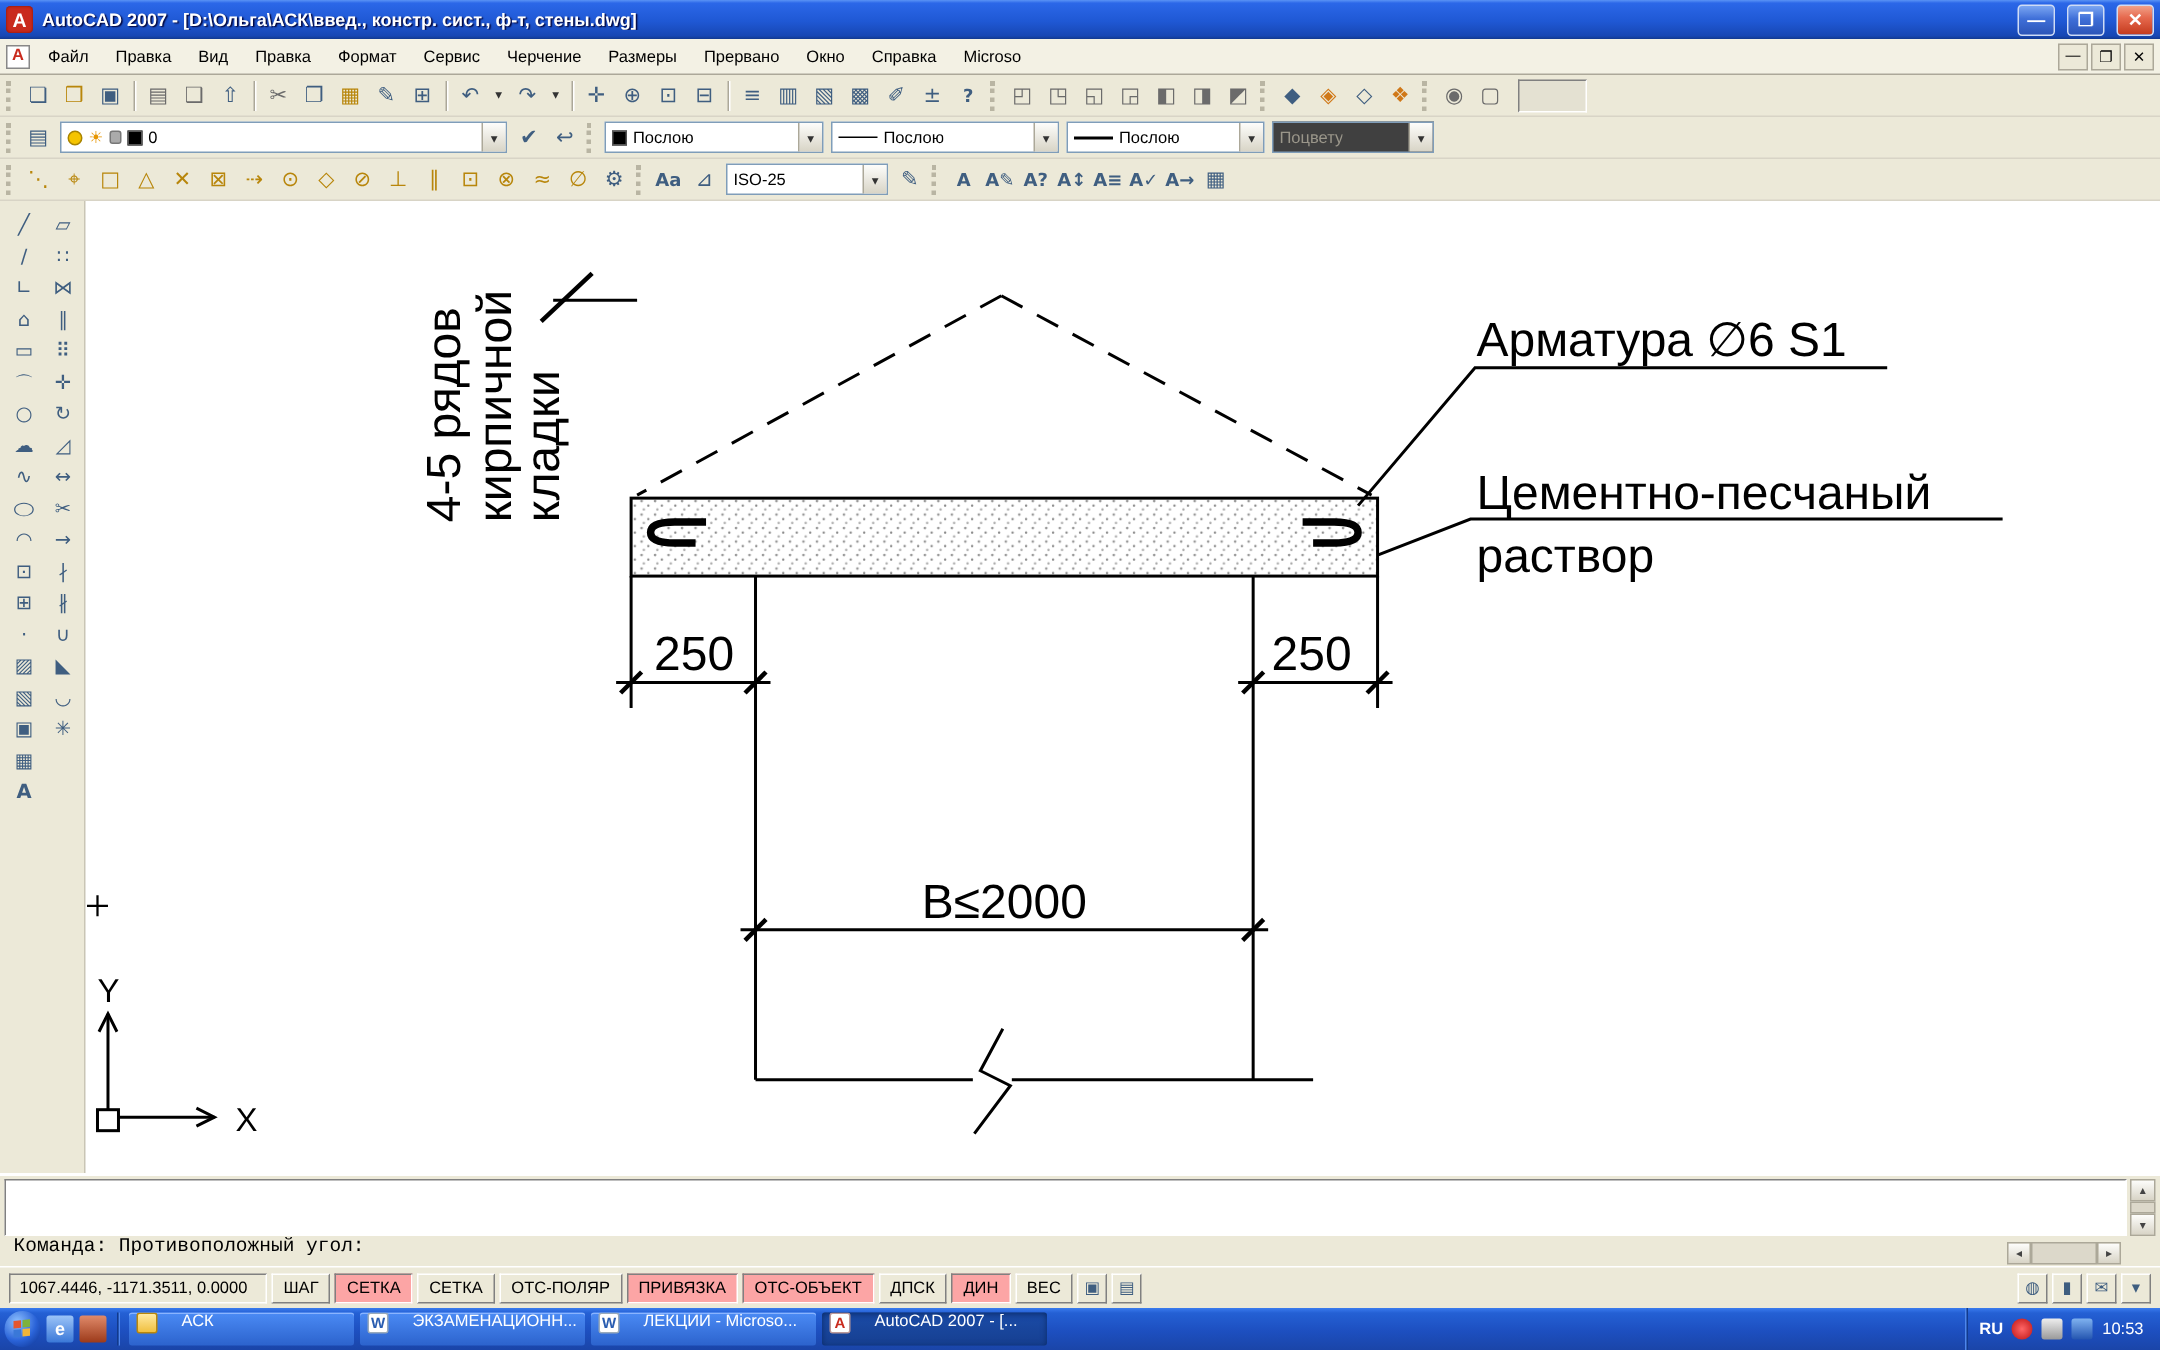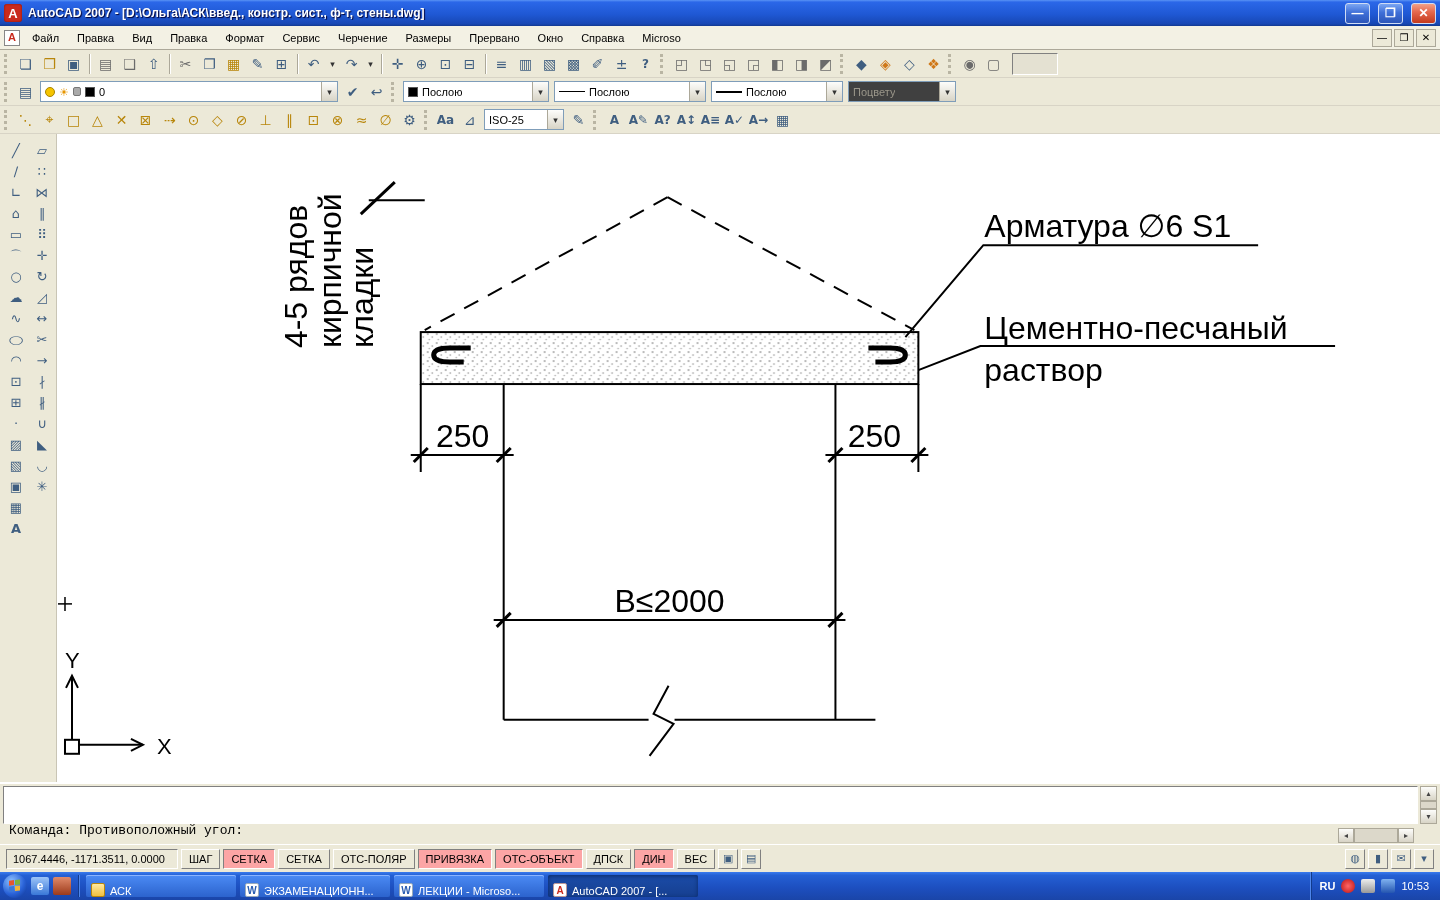--- a/index.html
+++ b/index.html
@@ -94,21 +94,21 @@
 
   
   .taskbar{left:0;top:872px;width:1440px;height:28px;display:flex;align-items:center;gap:4px;padding:0 3px;
     background:linear-gradient(#3a7bee 0%,#2460d4 12%,#1d4fc0 55%,#1a45a8 100%)}
   .orb{width:24px;height:24px;border-radius:50%;background:radial-gradient(circle at 35% 30%,#8cc0ff,#2a63d8 55%,#0b2f8a);
     display:flex;align-items:center;justify-content:center;flex:0 0 auto}
   .flag{width:12px;height:12px;display:grid;grid-template-columns:5px 5px;grid-template-rows:5px 5px;gap:1px;transform:skewY(-6deg)}
   .flag i{display:block}
   .ql{width:18px;height:18px;border-radius:2px;flex:0 0 auto}
   .tb-div{width:1px;height:22px;background:#123a8c;box-shadow:1px 0 0 #4d86ec;margin:0 3px}
-  .taskbtn{width:150px;height:22px;border-radius:2px;color:#fff;font-size:11px;display:flex;align-items:flex-end;gap:5px;
+  .taskbtn{width:150px;height:22px;border-radius:2px;color:#fff;font-size:11px;display:flex;align-items:flex-start;gap:16px;
     padding:0 5px;white-space:nowrap;overflow:hidden;background:linear-gradient(#4b8bf5,#2c63cd);
     box-shadow:inset 0 1px 0 #8ab4ff;border:none}
   .taskbtn.active{background:linear-gradient(#1b4ca8,#163f90);box-shadow:inset 0 1px 4px #0a2a66}
   .ticon{width:14px;height:14px;flex:0 0 auto;display:flex;align-items:center;justify-content:center;
     font-size:10px;font-weight:bold;border-radius:2px}
   .ticon.folder{background:linear-gradient(#ffe9a0,#f0c040);border:1px solid #b8860b}
   .ticon.word{background:#fff;color:#2a5db0;border:1px solid #9ab}
   .ticon.acad{background:#fff;color:#c92a1d;border:1px solid #b99}
   .tray{margin-left:auto;height:100%;display:flex;align-items:center;gap:6px;padding:0 8px;
     border-left:1px solid #123a8c;box-shadow:-1px 0 0 #4d86ec;color:#fff;font-size:11px}
@@ -250,21 +250,21 @@
     <button class="tbtn c-gold">⊥</button>
     <button class="tbtn c-gold">∥</button>
     <button class="tbtn c-gold">⊡</button>
     <button class="tbtn c-gold">⊗</button>
     <button class="tbtn c-gold">≈</button>
     <button class="tbtn c-gold">∅</button>
     <button class="tbtn">⚙</button>
     <span class="grip"></span>
     <button class="tbtn txt">Аа</button>
     <button class="tbtn">⊿</button>
-    <div class="combo" style="width:80px">
+    <div class="combo" style="width:108px">
       <span class="val">ISO-25</span>
       <span class="dd">▾</span>
     </div>
     <button class="tbtn">✎</button>
     <span class="grip"></span>
     <button class="tbtn txt">А</button>
     <button class="tbtn txt">А✎</button>
     <button class="tbtn txt">А?</button>
     <button class="tbtn txt">А↕</button>
     <button class="tbtn txt">А≡</button>

